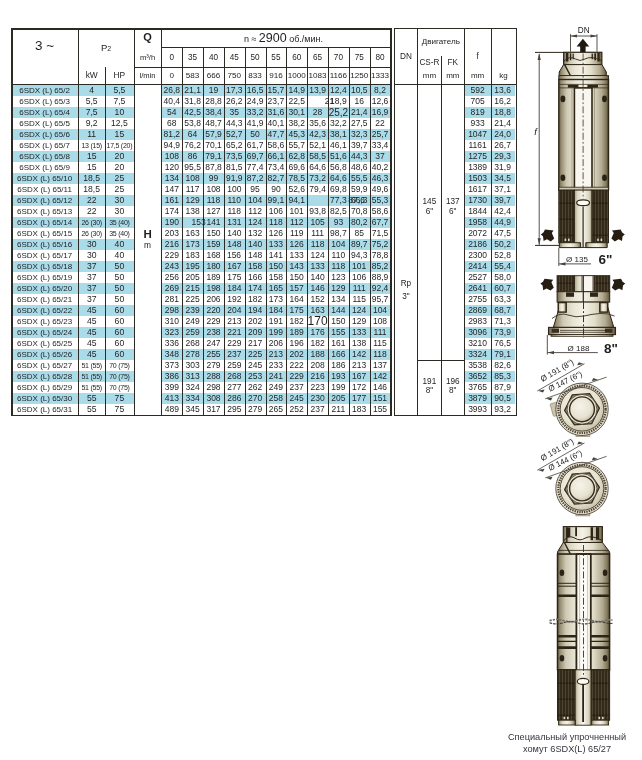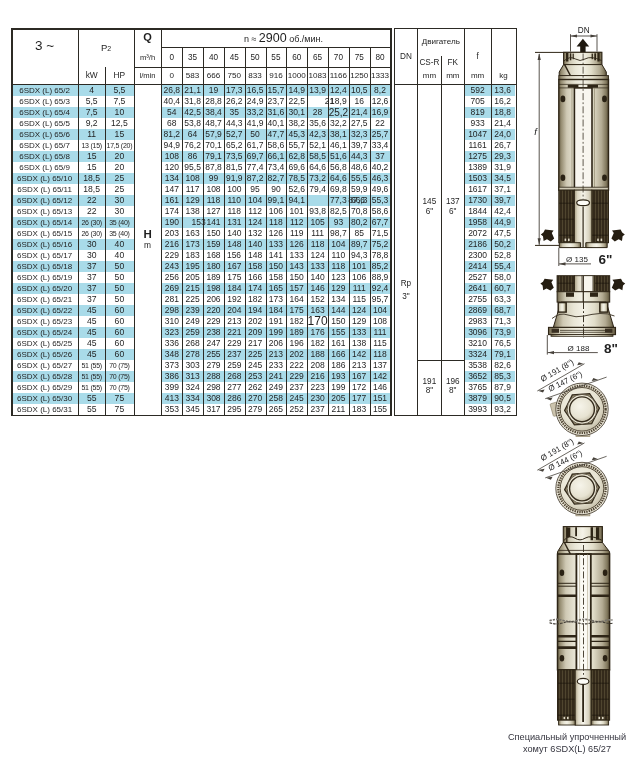--- a/index.html
+++ b/index.html
@@ -651,21 +651,21 @@
 <div class="t" style="left:285.6px;top:393.2px;width:64px;font-size:8.5px;line-height:11.0px;">230</div>
 <div class="t" style="left:306.4px;top:393.2px;width:64px;font-size:8.5px;line-height:11.0px;">205</div>
 <div class="t" style="left:327.2px;top:393.2px;width:64px;font-size:8.5px;line-height:11.0px;">177</div>
 <div class="t" style="left:348.0px;top:393.2px;width:64px;font-size:8.5px;line-height:11.0px;">151</div>
 <div class="t" style="left:445.6px;top:393.2px;width:64px;font-size:8.5px;line-height:11.0px;">3879</div>
 <div class="t" style="left:470.6px;top:393.2px;width:64px;font-size:8.5px;line-height:11.0px;">90,5</div>
 
 <div class="t" style="left:12.6px;top:404.2px;width:64px;font-size:8.0px;line-height:11.0px;">6SDX (L) 65/31</div>
 <div class="t" style="left:59.7px;top:404.2px;width:64px;font-size:8.6px;line-height:11.0px;">55</div>
 <div class="t" style="left:87.4px;top:404.2px;width:64px;font-size:8.6px;line-height:11.0px;">75</div>
-<div class="t" style="left:139.8px;top:404.2px;width:64px;font-size:8.5px;line-height:11.0px;">353</div>
+<div class="t" style="left:139.8px;top:404.2px;width:64px;font-size:8.5px;line-height:11.0px;">489</div>
 <div class="t" style="left:160.6px;top:404.2px;width:64px;font-size:8.5px;line-height:11.0px;">345</div>
 <div class="t" style="left:181.5px;top:404.2px;width:64px;font-size:8.5px;line-height:11.0px;">317</div>
 <div class="t" style="left:202.3px;top:404.2px;width:64px;font-size:8.5px;line-height:11.0px;">295</div>
 <div class="t" style="left:223.1px;top:404.2px;width:64px;font-size:8.5px;line-height:11.0px;">279</div>
 <div class="t" style="left:243.9px;top:404.2px;width:64px;font-size:8.5px;line-height:11.0px;">265</div>
 <div class="t" style="left:264.7px;top:404.2px;width:64px;font-size:8.5px;line-height:11.0px;">252</div>
 <div class="t" style="left:285.6px;top:404.2px;width:64px;font-size:8.5px;line-height:11.0px;">237</div>
 <div class="t" style="left:306.4px;top:404.2px;width:64px;font-size:8.5px;line-height:11.0px;">211</div>
 <div class="t" style="left:327.2px;top:404.2px;width:64px;font-size:8.5px;line-height:11.0px;">183</div>
 <div class="t" style="left:348.0px;top:404.2px;width:64px;font-size:8.5px;line-height:11.0px;">155</div>

